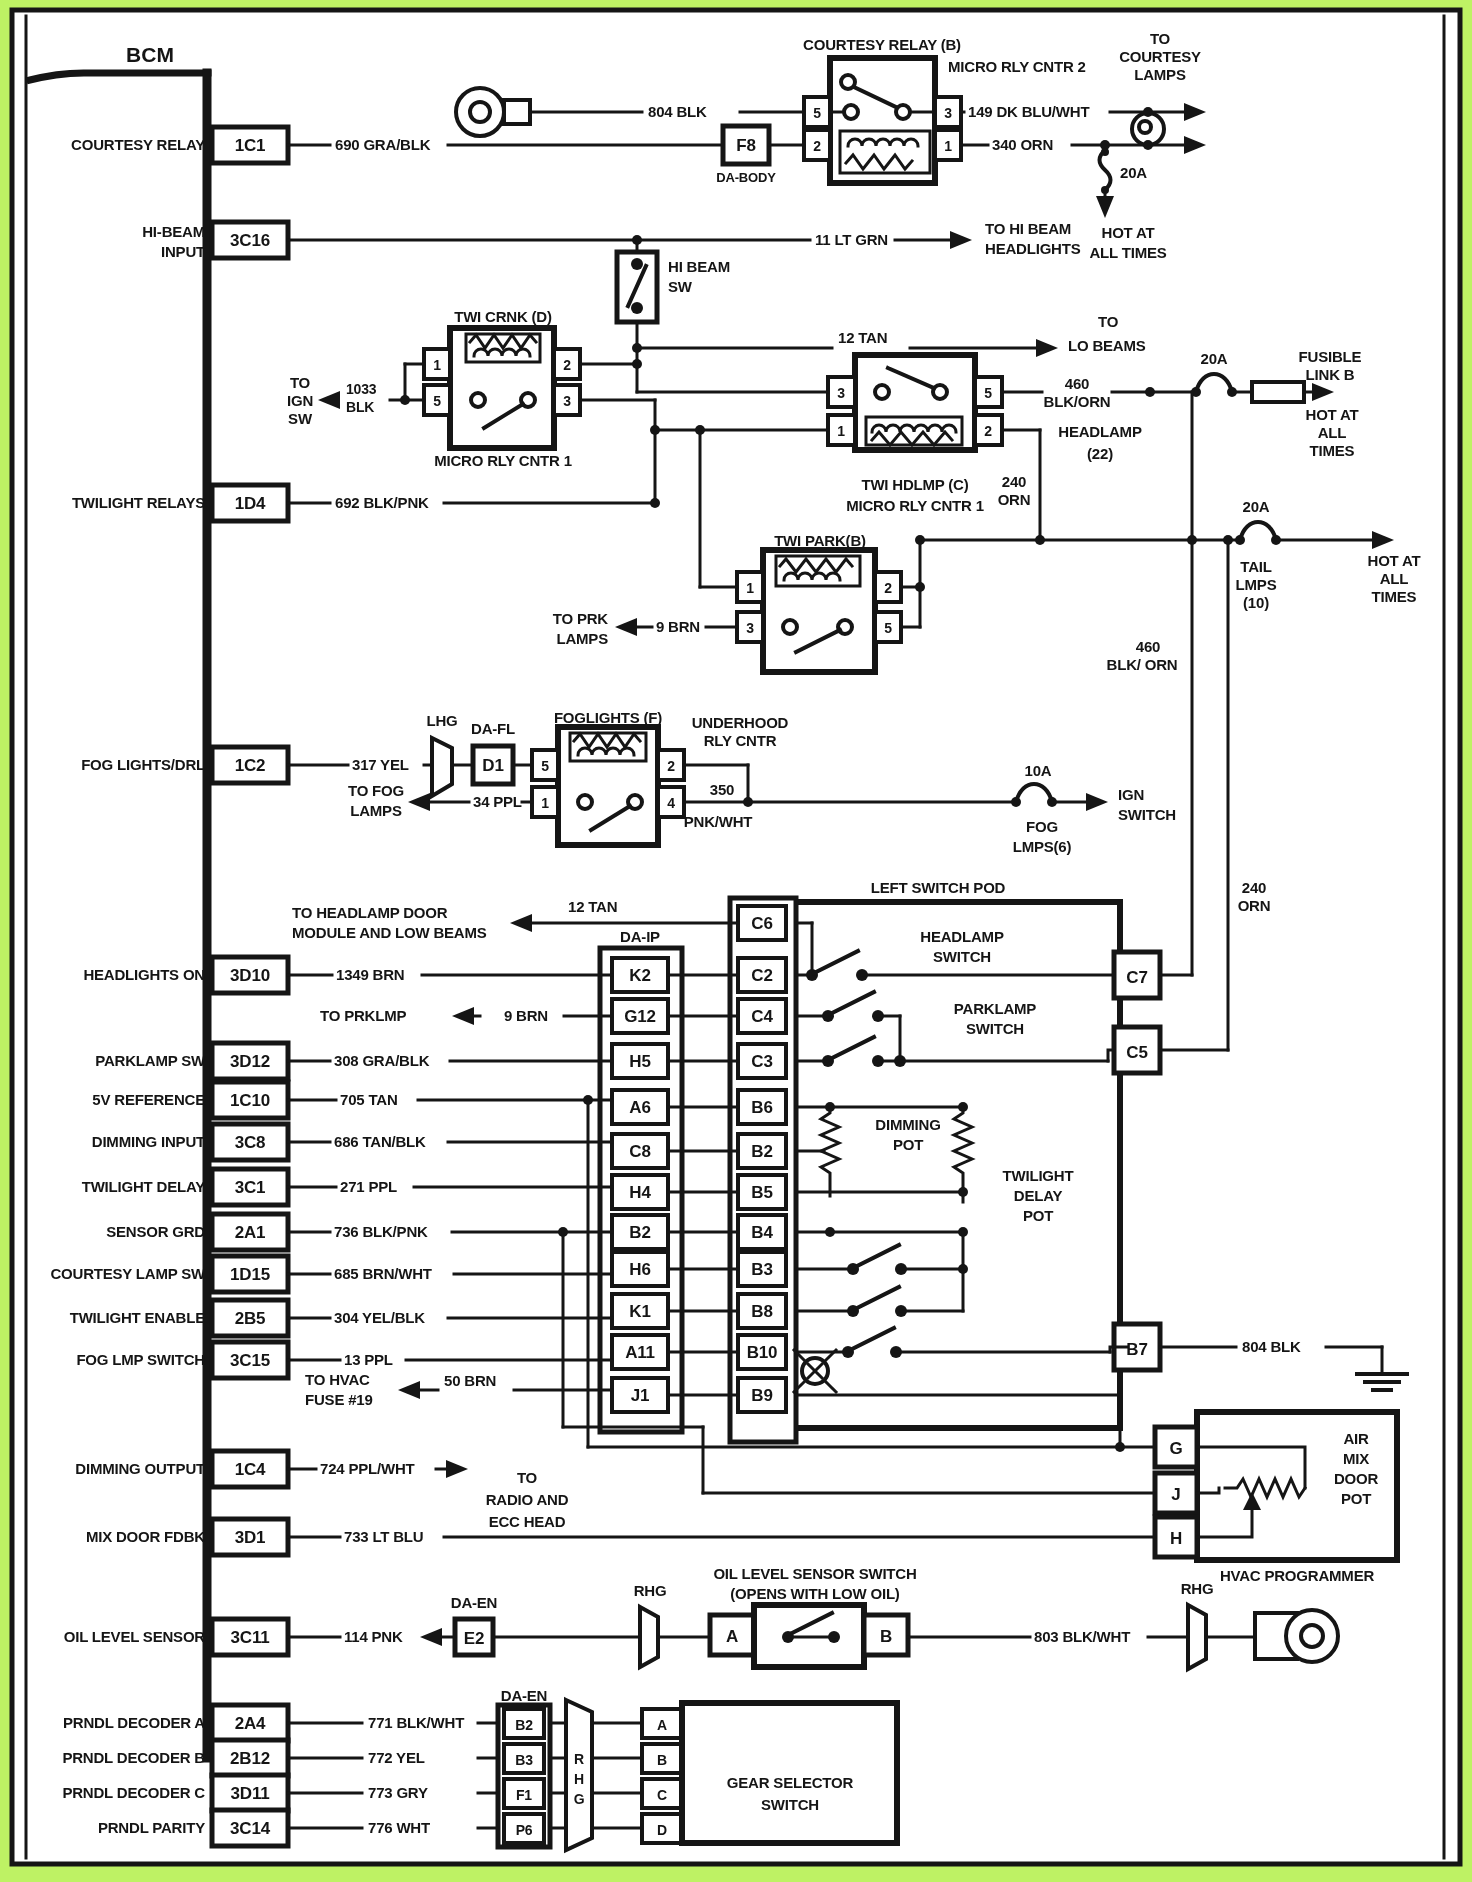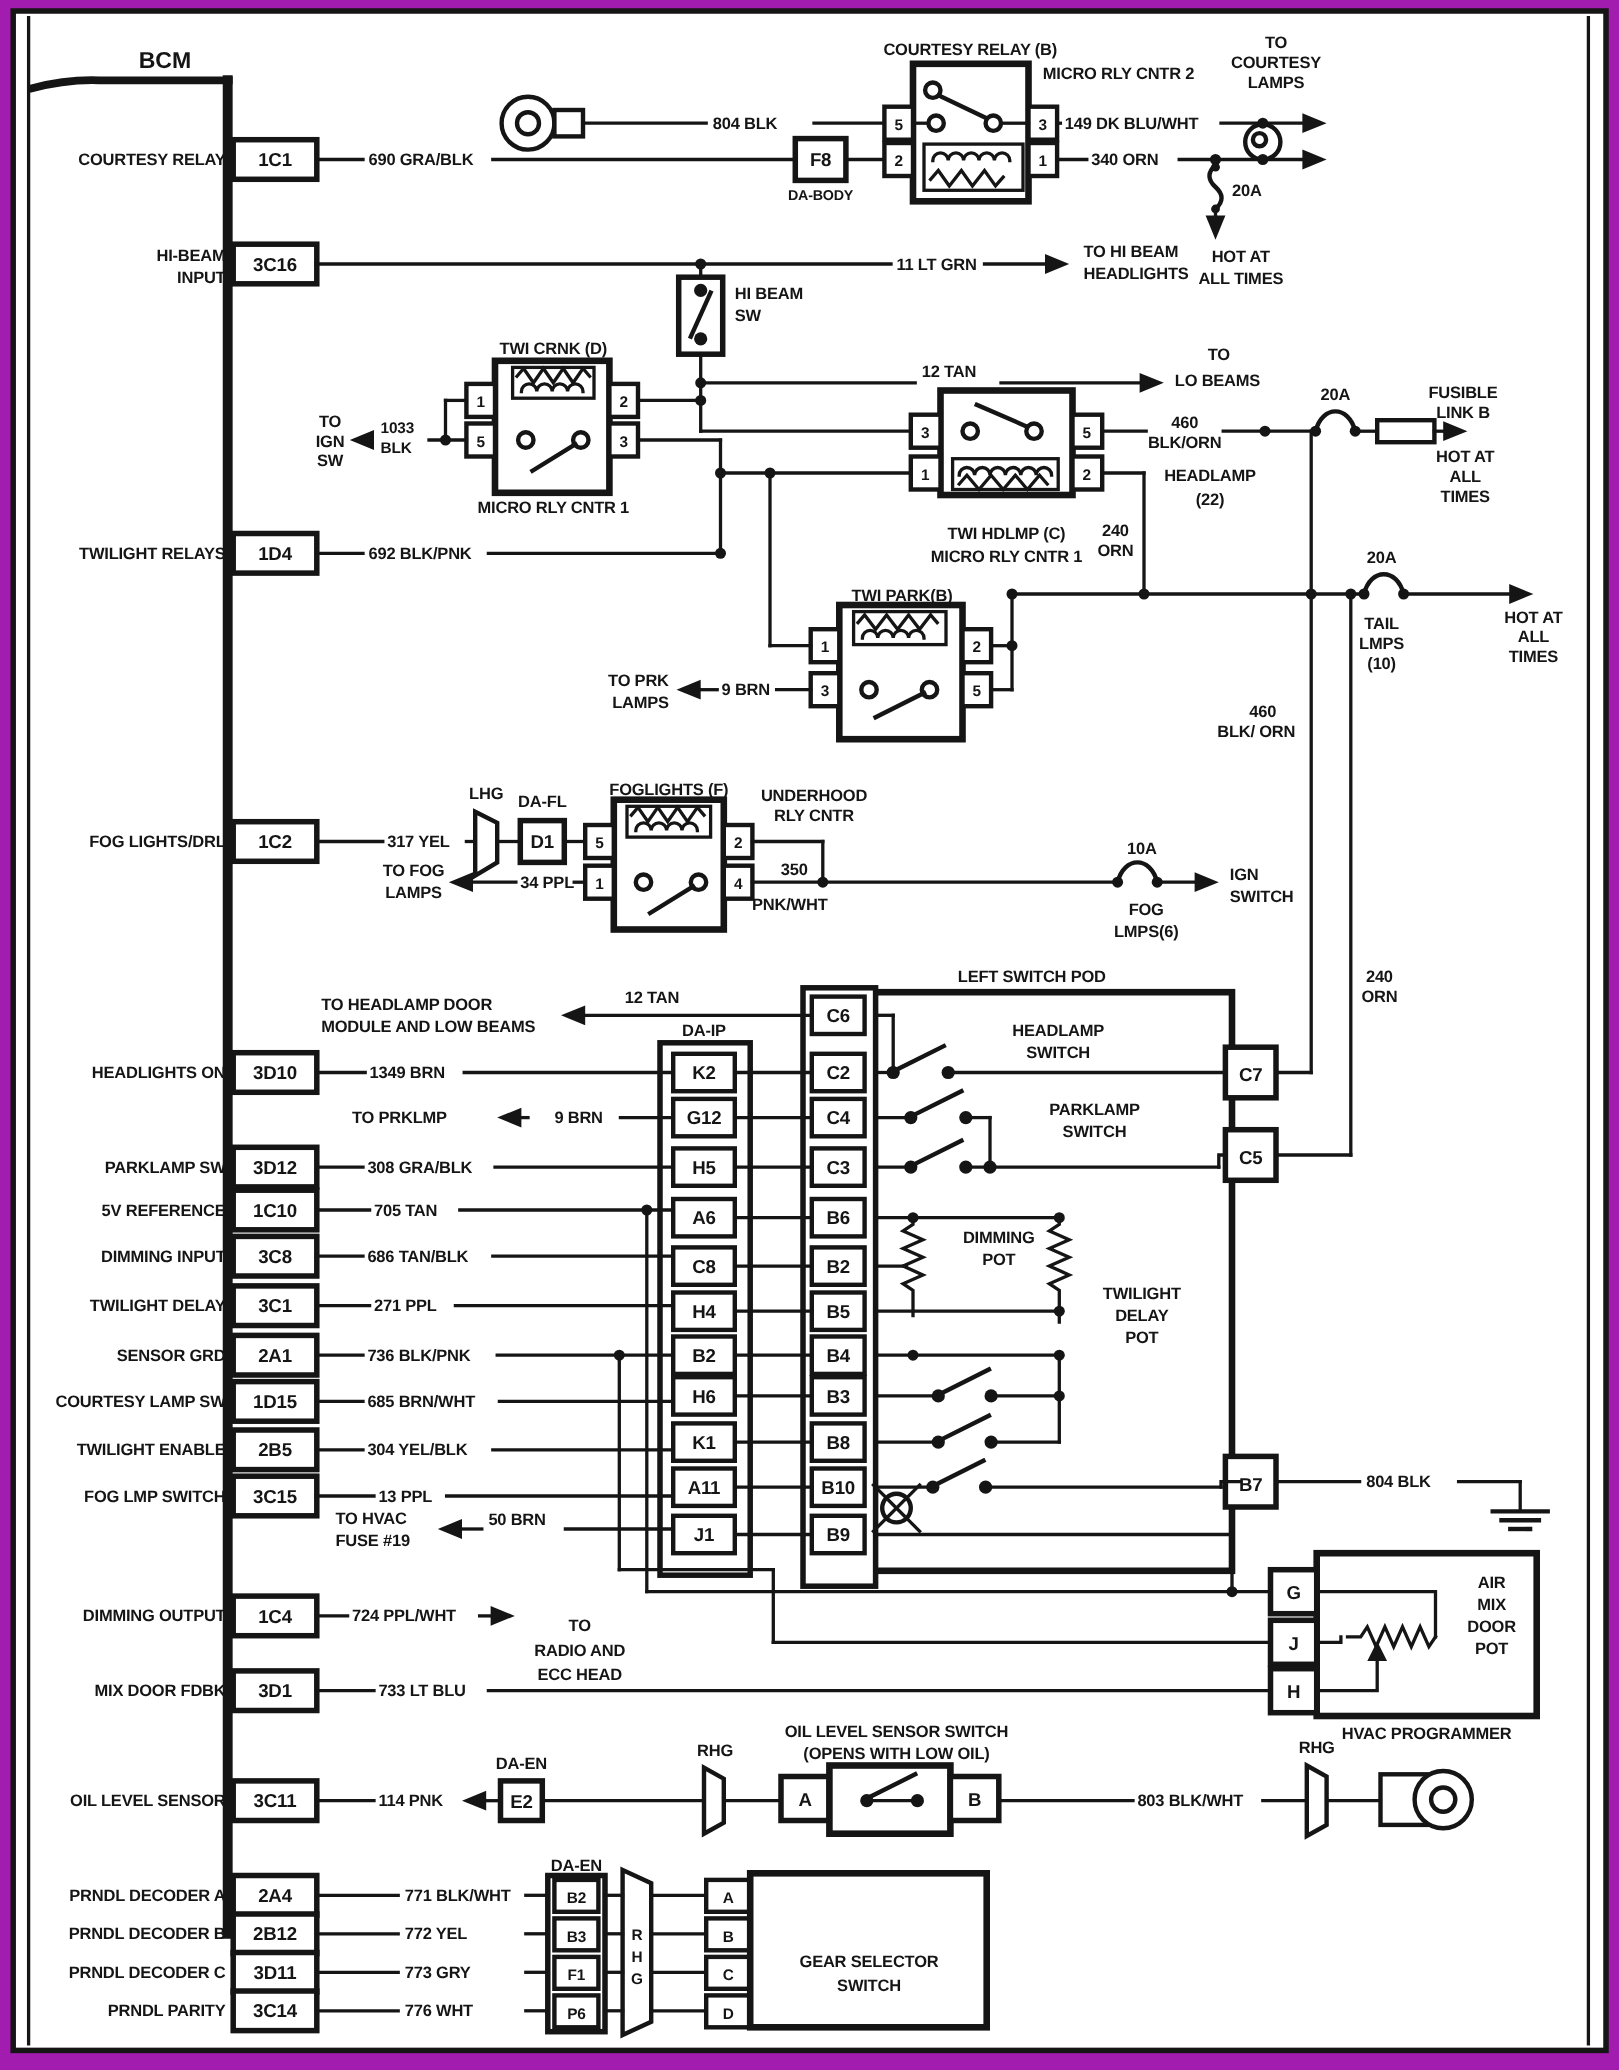--- a/index.html
+++ b/index.html
@@ -1,16 +1,16 @@
 <!DOCTYPE html>
 <html><head>
 <meta charset="utf-8">
 <style>
   html,body{margin:0;padding:0;background:#e8e8e6;}
-  #stage{width:1472px;height:1882px;background:#a21caf;position:relative;margin:0 auto;}
+  #stage{width:1472px;height:1882px;background:#bef264;position:relative;margin:0 auto;}
   svg{display:block}
   text{font:700 15px "Liberation Sans","DejaVu Sans",sans-serif;fill:#151515;letter-spacing:-.2px;white-space:pre}
   .t13{font-size:13px}.t14{font-size:14px}.t17{font-size:17px}.t20{font-size:21px;letter-spacing:0}
   .tm{text-anchor:middle}.te{text-anchor:end}
   .w{fill:none;stroke:#151515;stroke-width:3;stroke-linecap:square}
   .w4{stroke-width:4}.w7{stroke-width:7}.w9{stroke-width:9}
   .bx{fill:#ffffff;stroke:#151515;stroke-width:5}
   .bx4{stroke-width:4}.bx6{stroke-width:6}.bx3{stroke-width:3}
   .d{fill:#151515;stroke:none}
   .ah{fill:#151515;stroke:none}

